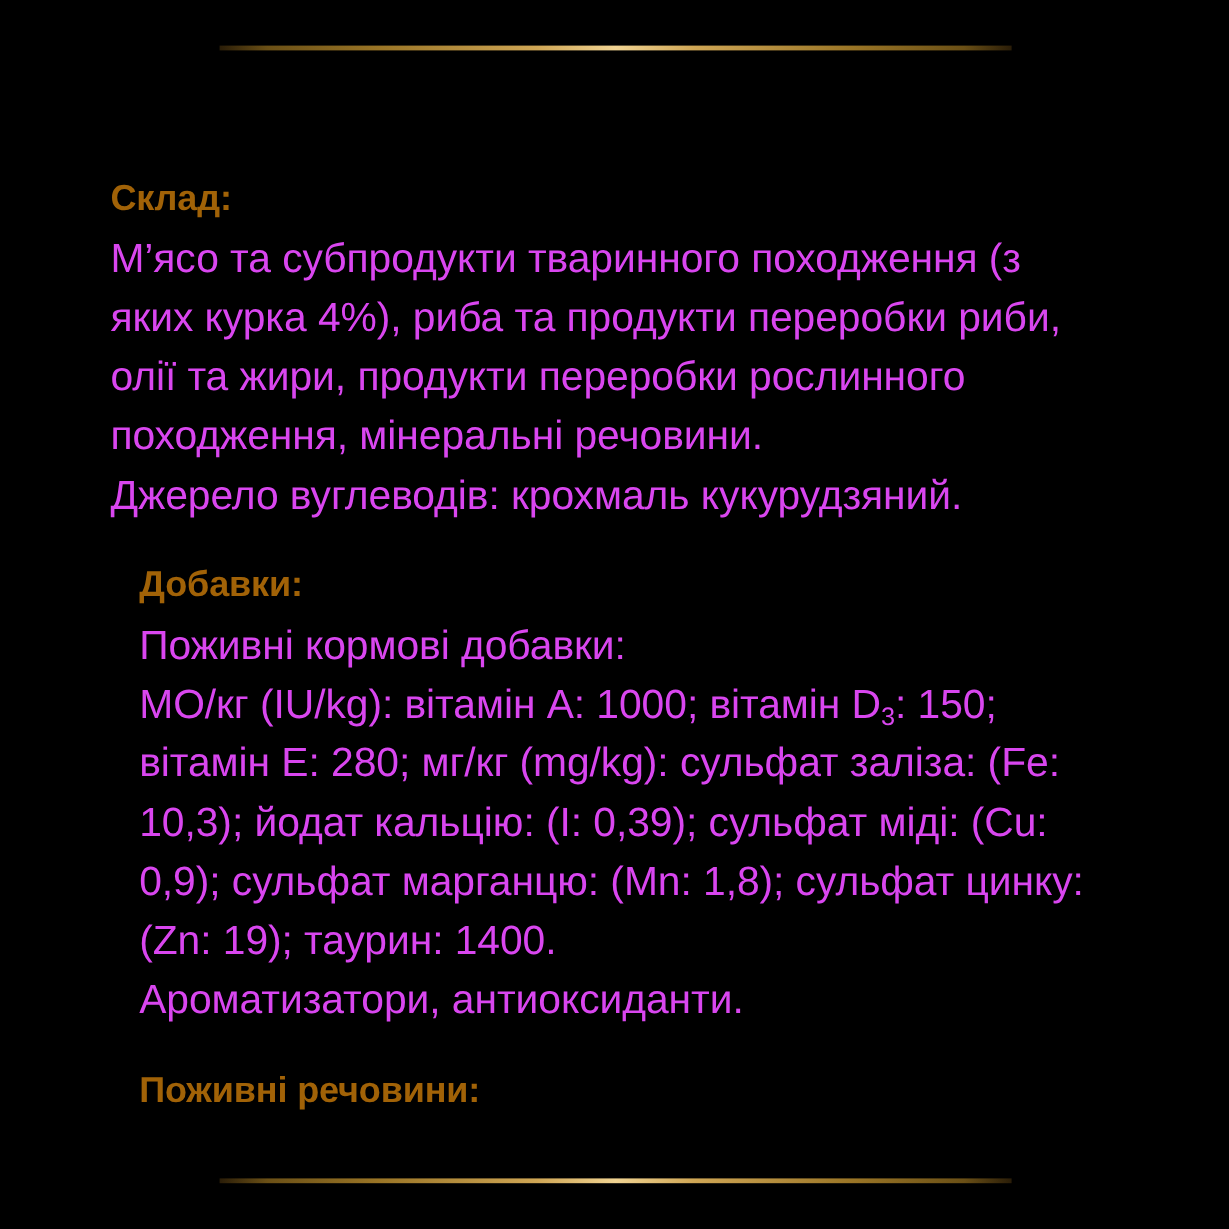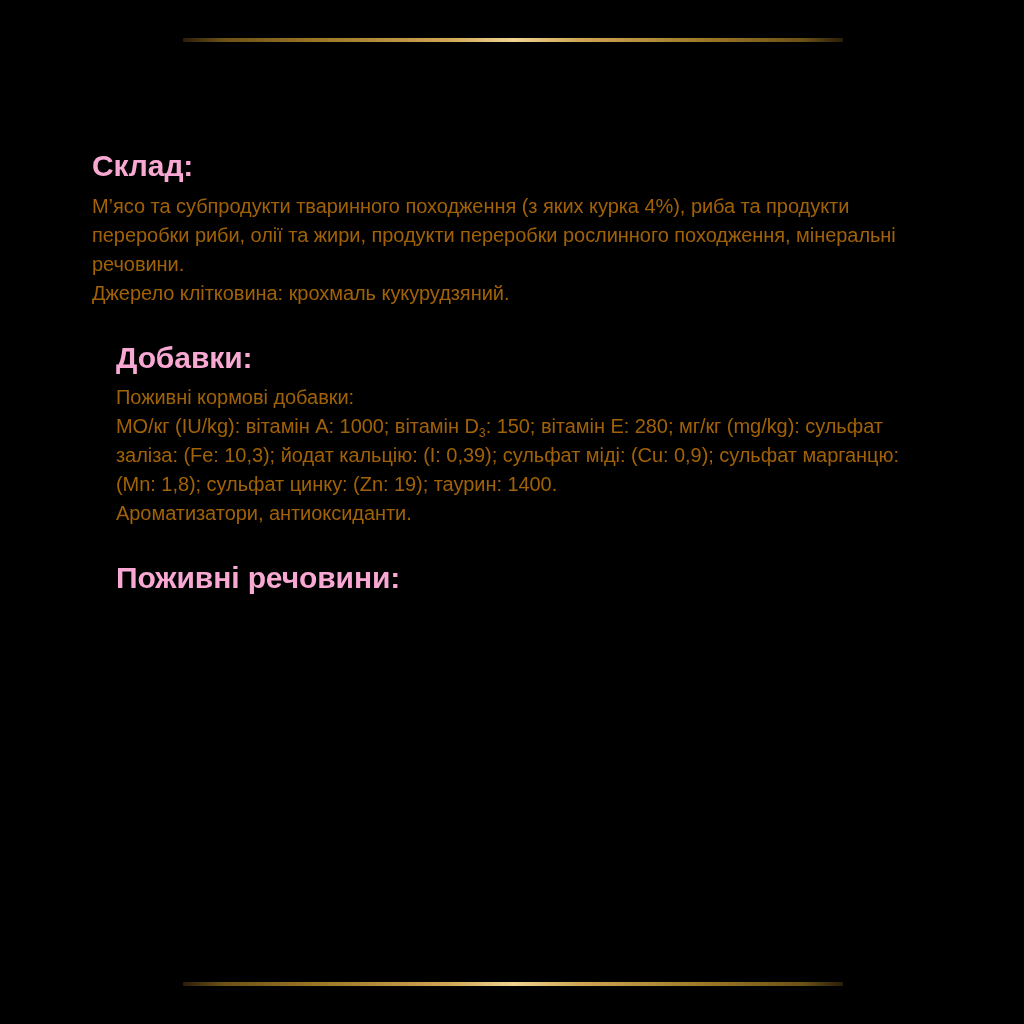--- a/index.html
+++ b/index.html
@@ -63,32 +63,32 @@
     position: absolute;
     left: 92px;
     top: 148px;
     width: 830px;
   }
 
   .section { margin: 0; }
   .section + .section { margin-top: 32px; margin-left: 24px; }
 
   .section-heading {
-    color: #f9a8d4;
+    color: #a16207;
     font-size: 30px;
     font-weight: bold;
     line-height: 1.22;
     letter-spacing: -0.1px;
     margin: 0 0 7px 0;
     white-space: nowrap;
   }
 
   .body-text {
-    color: #a16207;
-    font-size: 20px;
+    color: #d946ef;
+    font-size: 34px;
     font-weight: normal;
     line-height: 1.45;
     letter-spacing: -0.05px;
     margin: 0;
   }
 
   .body-text .para { margin: 0; }
 
   sub {
     font-size: 0.62em;
@@ -103,21 +103,21 @@
 <div class="page">
 
   <div class="gold-rule top"></div>
 
   <div class="content">
 
     <div class="section">
       <h2 class="section-heading">Склад:</h2>
       <div class="body-text">
         <p class="para">М’ясо та субпродукти тваринного походження (з яких курка 4%), риба та продукти переробки риби, олії та жири, продукти переробки рослинного походження, мінеральні речовини.</p>
-        <p class="para">Джерело клітковина: крохмаль кукурудзяний.</p>
+        <p class="para">Джерело вуглеводів: крохмаль кукурудзяний.</p>
       </div>
     </div>
 
     <div class="section">
       <h2 class="section-heading">Добавки:</h2>
       <div class="body-text">
         <p class="para">Поживні кормові добавки:</p>
         <p class="para"><span>МО/кг (IU/kg): вітамін A: 1000; вітамін D</span><sub>3</sub><span>: 150; вітамін E: 280; мг/кг (mg/kg): сульфат заліза: (Fe: 10,3); йодат кальцію: (I: 0,39); сульфат міді: (Cu: 0,9); сульфат марганцю: (Mn: 1,8); сульфат цинку: (Zn: 19); таурин: 1400.</span></p>
         <p class="para">Ароматизатори, антиоксиданти.</p>
       </div>

